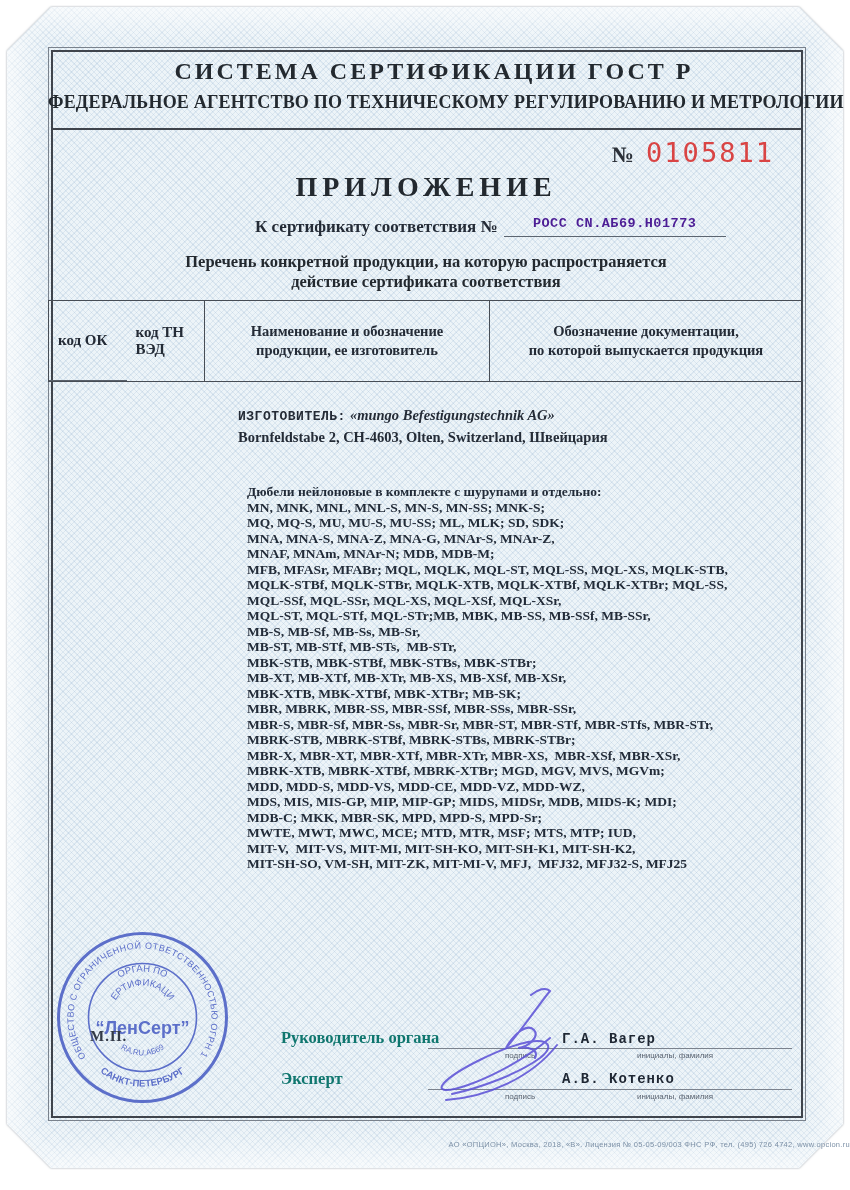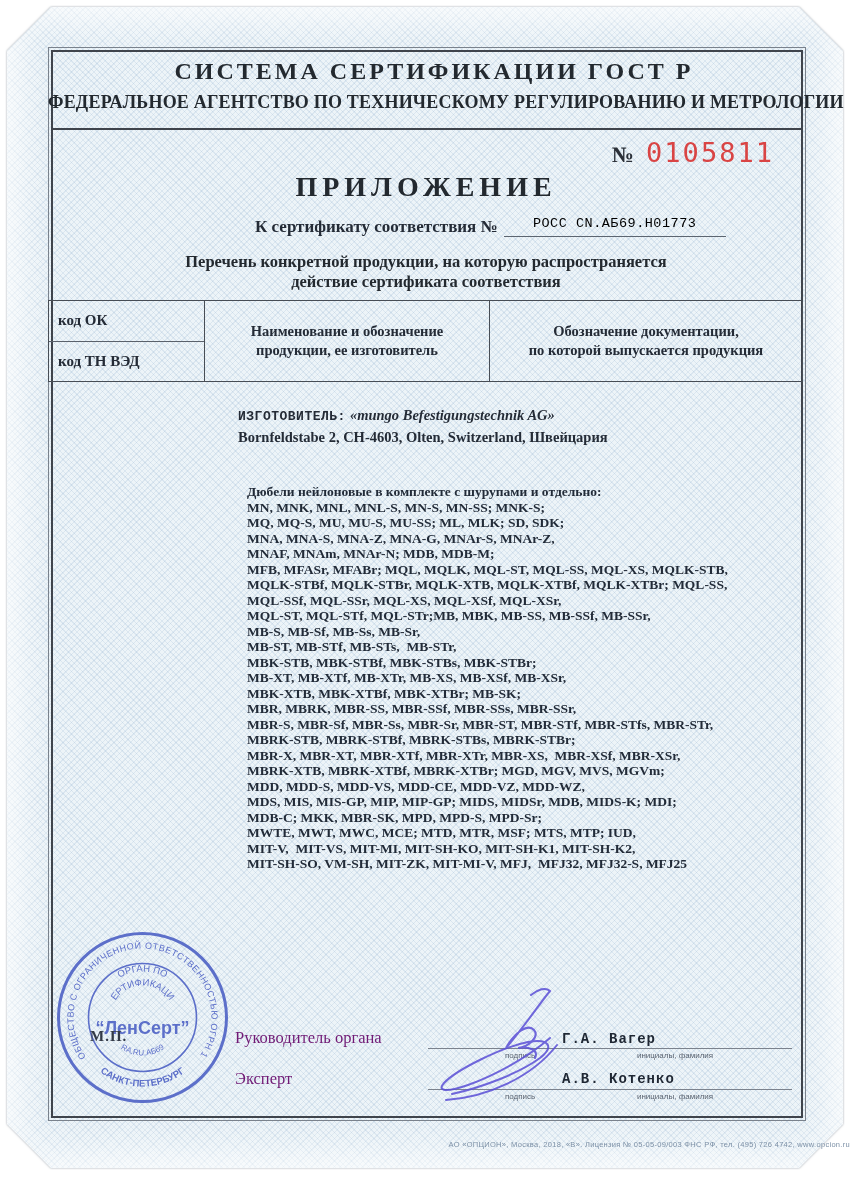--- a/index.html
+++ b/index.html
@@ -29,28 +29,28 @@
       font-size:27px;color:#d94444;letter-spacing:2px;}
 
   .title{position:absolute;left:48px;top:171px;width:756px;text-align:center;
       font-size:28px;font-weight:bold;letter-spacing:5px;color:#23292f;}
 
   .cert-line{position:absolute;left:255px;top:213px;display:flex;align-items:flex-end;gap:6px;}
   .cert-line .lbl{font-size:17px;font-weight:bold;color:#242b36;text-align:center;}
   .cert-num-wrap{display:inline-block;width:222px;text-align:center;border-bottom:1.2px solid #5c6570;
       padding-bottom:5px;}
   .cert-num{font-family:"Liberation Mono","DejaVu Sans Mono",monospace;font-size:13.5px;
-      font-weight:normal;letter-spacing:.5px;color:#000000;}
+      font-weight:bold;letter-spacing:.5px;color:#4c1d95;}
 
   .subtitle{position:absolute;left:48px;top:252px;width:756px;text-align:center;
       font-size:16.5px;font-weight:bold;line-height:20px;color:#23292f;}
 
   .ptable{position:absolute;left:48px;top:300px;width:753px;height:80px;
       border:1.5px solid #474d55;display:flex;}
-  .ptable .c1{width:155px;border-right:1.5px solid #474d55;display:flex;flex-direction:column;}
+  .ptable .c1{width:155px;border-right:1.5px solid #474d55;display:flex;}
   .ptable .c1 .cell{flex:1;display:flex;align-items:center;padding-left:9px;
       font-size:15px;font-weight:bold;}
   .ptable .c1 .cell:first-child{border-bottom:1px solid #5a616b;}
   .ptable .c2{width:284px;border-right:1.5px solid #474d55;}
   .ptable .c3{flex:1;}
   .ptable .hcell{height:100%;display:flex;flex-direction:column;align-items:center;
       justify-content:center;font-size:14.5px;font-weight:bold;line-height:19px;text-align:center;}
 
   .manufacturer{position:absolute;left:238px;top:404px;line-height:21px;}
   .manufacturer .mlabel{font-family:"Liberation Mono","DejaVu Sans Mono",monospace;
@@ -59,21 +59,21 @@
   .manufacturer .maddr{font-size:14.5px;font-weight:bold;}
 
   .product-list{position:absolute;left:247px;top:484px;width:575px;}
   .product-list .pline{font-size:13.5px;font-weight:bold;line-height:15.5px;
       color:#222b38;white-space:pre;}
 
   .stamp{position:absolute;left:55px;top:930px;opacity:.88;}
   .mp-mark{position:absolute;left:90px;top:1028px;font-size:15px;font-weight:bold;
       letter-spacing:1px;color:#333a47;}
 
-  .sig-label{position:absolute;font-size:16.5px;font-weight:normal;color:#701a75;}
+  .sig-label{position:absolute;font-size:16.5px;font-weight:bold;color:#0f766e;margin-left:46px;}
   .sig-line{position:absolute;height:1px;background:#7b828d;}
   .sig-caption{position:absolute;font-family:"Liberation Sans","DejaVu Sans",sans-serif;
       font-size:8px;color:#5a6370;text-align:center;}
   .sig-name{position:absolute;font-family:"Liberation Mono","DejaVu Sans Mono",monospace;
       font-size:14px;font-weight:bold;letter-spacing:1px;color:#1f2733;white-space:pre;}
   .ink{position:absolute;left:400px;top:975px;}
 
   .footer{position:absolute;left:0;top:1140px;width:850px;text-align:right;
       font-family:"Liberation Sans","DejaVu Sans",sans-serif;font-size:7.5px;
       letter-spacing:.3px;color:#7c90a6;}

